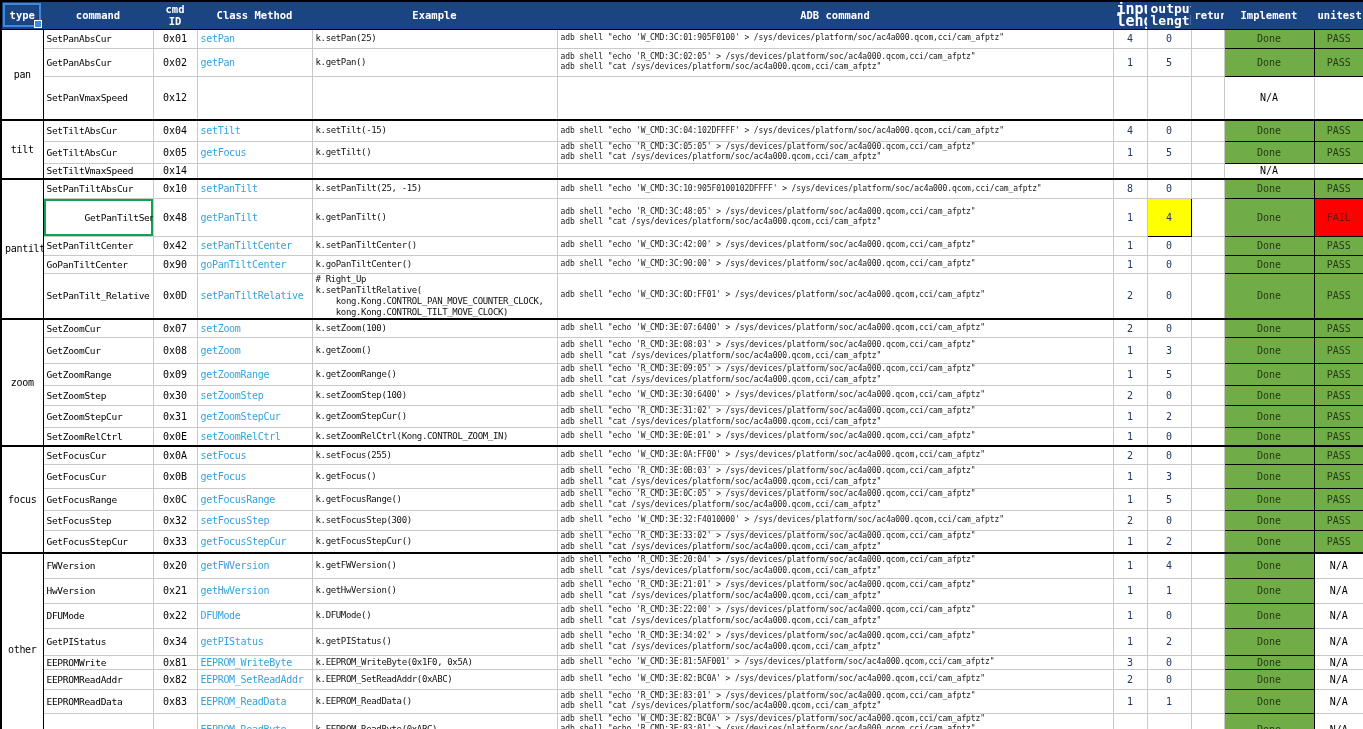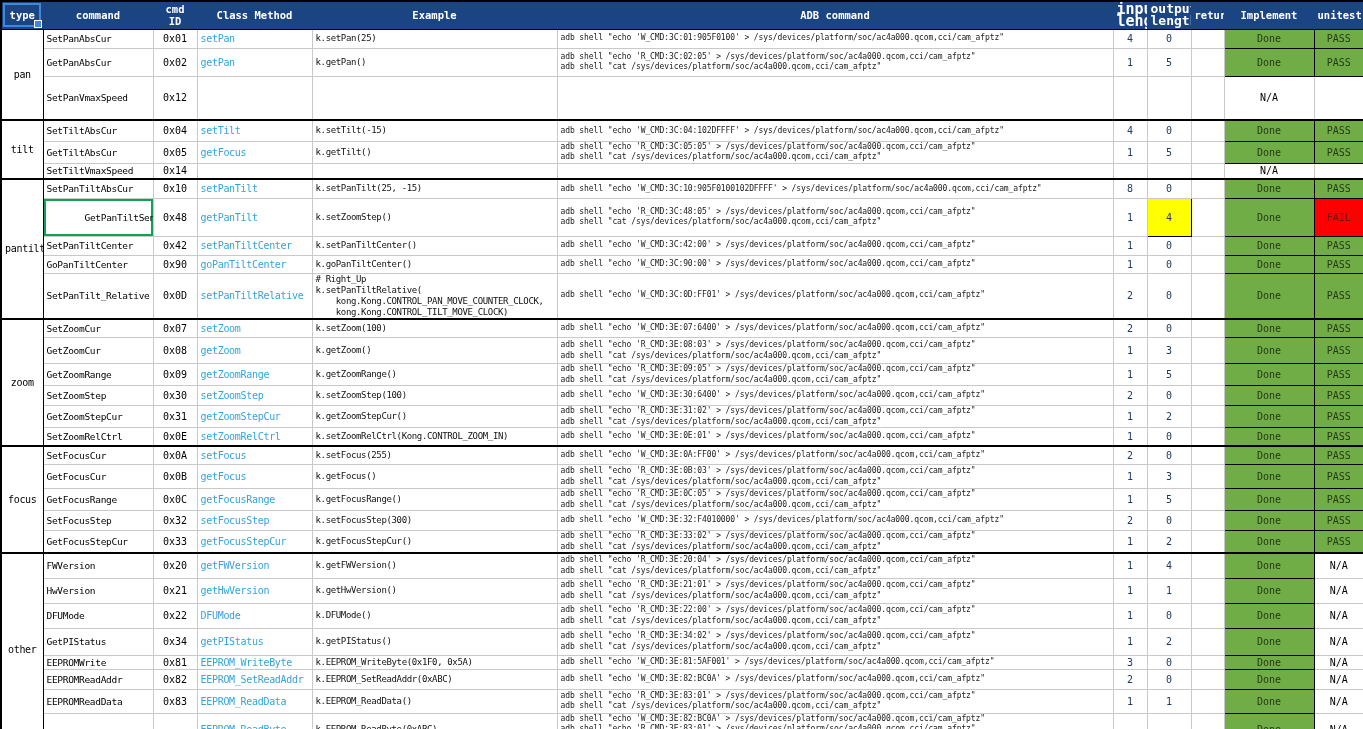--- a/index.html
+++ b/index.html
@@ -154,21 +154,21 @@
           <td class="num">8</td>
           <td class="num">0</td>
           <td class="num"></td>
           <td class="status status-g">Done</td>
           <td class="status status-g">PASS</td>
         </tr>
         <tr style="height: 38px;">
           <td class="cmd marked"><span>GetPanTiltSensorDeg</span></td>
           <td class="cmdid">0x48</td>
           <td class="method"><span>getPanTilt</span></td>
-          <td class="example">k.setZoomStep()</td>
+          <td class="example">k.getPanTilt()</td>
           <td class="adb">adb shell "echo 'R_CMD:3C:48:05' &gt; /sys/devices/platform/soc/ac4a000.qcom,cci/cam_afptz"
 adb shell "cat /sys/devices/platform/soc/ac4a000.qcom,cci/cam_afptz"</td>
           <td class="num">1</td>
           <td class="num out-hl">4</td>
           <td class="num"></td>
           <td class="status status-g">Done</td>
           <td class="status status-r">FAIL</td>
         </tr>
         <tr style="height: 19px;">
           <td class="cmd"><span>SetPanTiltCenter</span></td>

